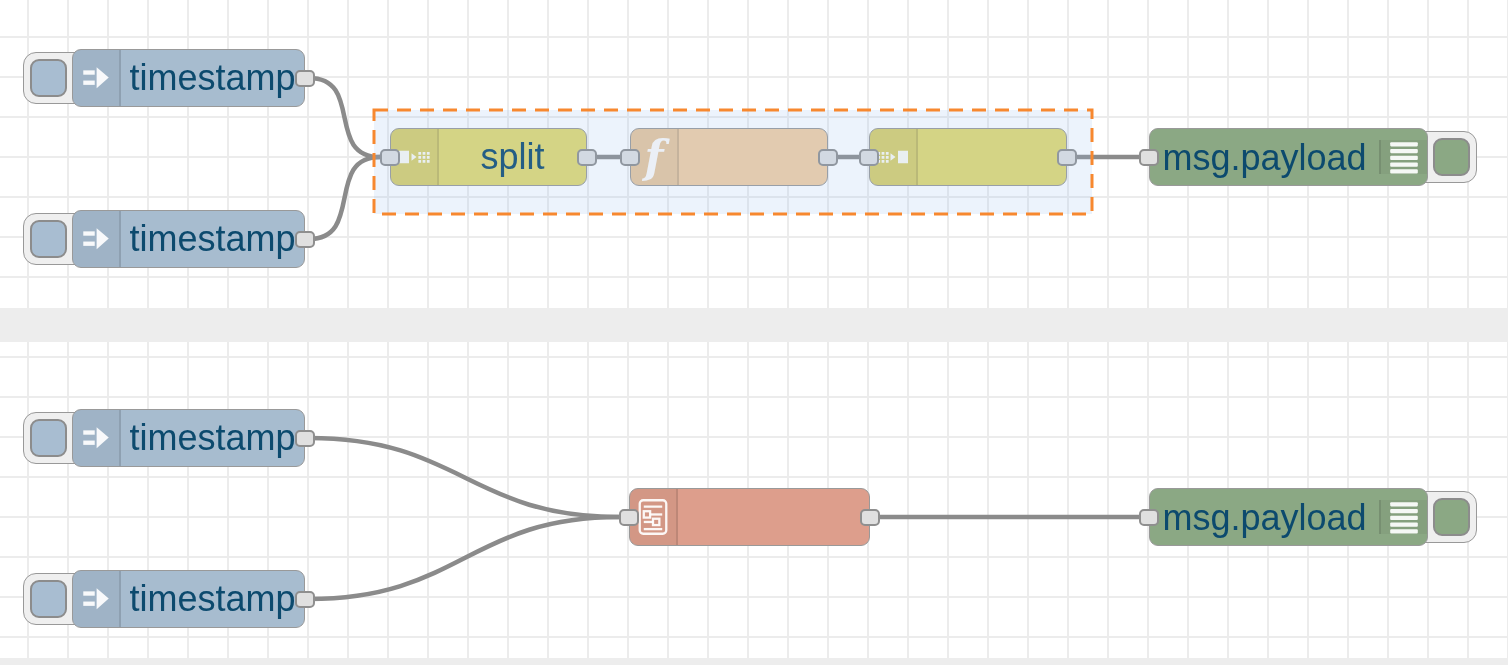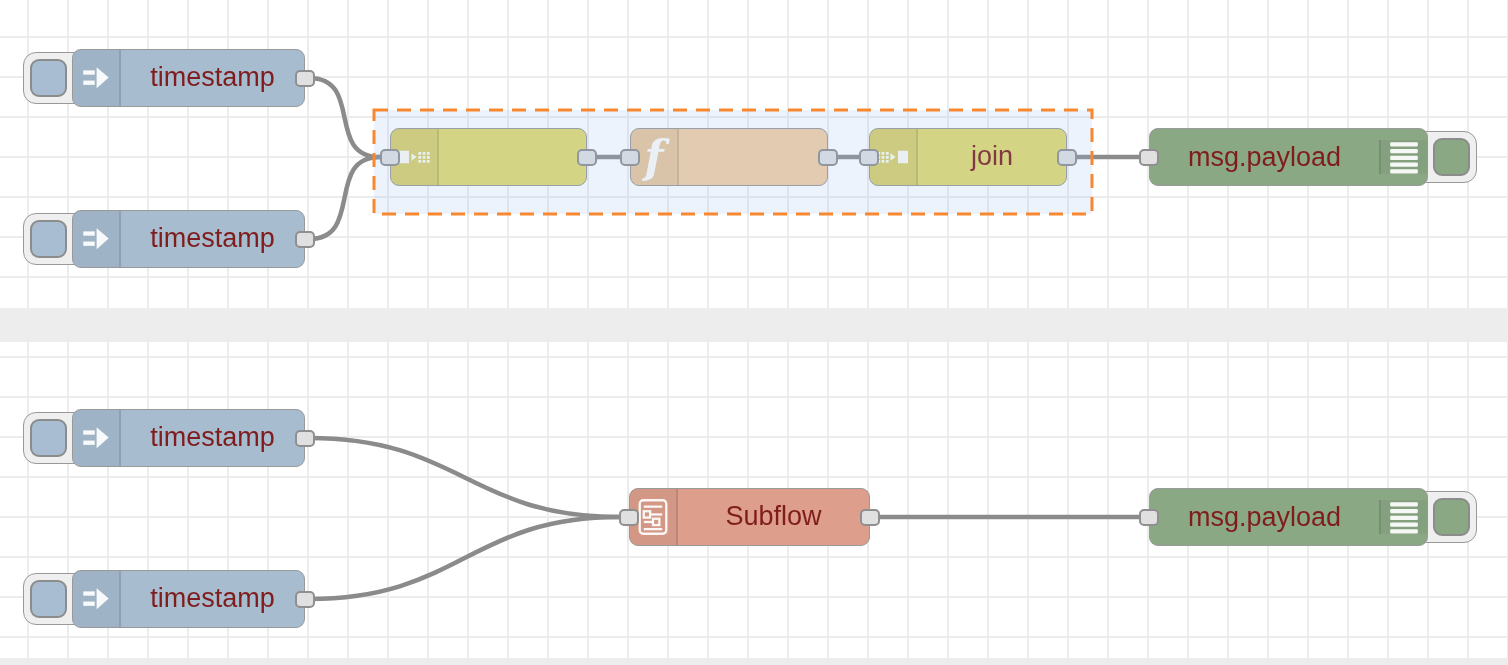--- a/index.html
+++ b/index.html
@@ -46,21 +46,21 @@
   .icon-region {
     width:48px; flex:0 0 48px;
     display:flex; align-items:center; justify-content:center;
     background:rgba(0,0,0,0.045);
   }
   .icon-region.left  { border-right:2px solid rgba(0,0,0,0.10); }
   .icon-region.right { border-left:2px solid rgba(0,0,0,0.10); }
 
   .node-label {
     flex:1; text-align:center;
-    font-size:27px; line-height:55px; color:#7f1d1d;
+    font-size:36px; line-height:55px; color:#0c4a6e;
     white-space:nowrap; overflow:hidden;
   }
 
   .fn-glyph {
     font-family:"DejaVu Serif", serif; font-style:italic; font-weight:bold;
     font-size:44px; line-height:50px; color:rgba(255,255,255,0.93);
   }
 
   .port {
     position:absolute; z-index:3;
@@ -149,20 +149,21 @@
             <rect x="20.4" y="8" width="2.2" height="2.2"></rect>
             <rect x="23.8" y="8" width="2.2" height="2.2"></rect>
           <rect x="17" y="11.2" width="2.2" height="2.2"></rect>
             <rect x="20.4" y="11.2" width="2.2" height="2.2"></rect>
             <rect x="23.8" y="11.2" width="2.2" height="2.2"></rect>
           <rect x="17" y="14.4" width="2.2" height="2.2"></rect>
             <rect x="20.4" y="14.4" width="2.2" height="2.2"></rect>
             <rect x="23.8" y="14.4" width="2.2" height="2.2"></rect>
         </svg>
       </div>
+      <div class="node-label">split</div>
     </div>
     <div class="port in"></div>
     <div class="port out"></div>
   </div>
 
   <div class="node function" style="left:630px; top:128px; width:198px;">
     <div class="node-body">
       <div class="icon-region left">
         <span class="fn-glyph">f</span>
       </div>
@@ -182,21 +183,20 @@
           <rect x="1" y="11.2" width="2.2" height="2.2"></rect>
             <rect x="4.4" y="11.2" width="2.2" height="2.2"></rect>
             <rect x="7.8" y="11.2" width="2.2" height="2.2"></rect>
           <rect x="1" y="14.4" width="2.2" height="2.2"></rect>
             <rect x="4.4" y="14.4" width="2.2" height="2.2"></rect>
             <rect x="7.8" y="14.4" width="2.2" height="2.2"></rect>
           <path d="M11.5 9 L15.5 12 L11.5 15 Z"></path>
           <rect x="17.5" y="7" width="8" height="10"></rect>
         </svg>
       </div>
-      <div class="node-label">join</div>
     </div>
     <div class="port in"></div>
     <div class="port out"></div>
   </div>
 
   <div class="node debug" style="left:1149px; top:128px; width:279px;">
     <div class="btn-frame right">
       <div class="btn-inner debug"></div>
     </div>
     <div class="node-body">
@@ -254,21 +254,20 @@
         <svg width="30" height="38" viewBox="0 0 26 32" fill="none" stroke="rgba(255,255,255,0.92)" stroke-width="2">
           <rect x="1.5" y="1.5" width="23" height="29" rx="3"></rect>
           <line x1="5" y1="7" x2="21" y2="7"></line>
           <rect x="5" y="11" width="5.5" height="5.5"></rect>
           <line x1="10.5" y1="13.8" x2="21" y2="13.8"></line>
           <rect x="13" y="17.5" width="5.5" height="5.5"></rect>
           <line x1="5" y1="20.3" x2="13" y2="20.3"></line>
           <line x1="5" y1="26.5" x2="21" y2="26.5"></line>
         </svg>
       </div>
-      <div class="node-label">Subflow</div>
     </div>
     <div class="port in"></div>
     <div class="port out"></div>
   </div>
 
   <div class="node debug" style="left:1149px; top:488px; width:279px;">
     <div class="btn-frame right">
       <div class="btn-inner debug"></div>
     </div>
     <div class="node-body">

